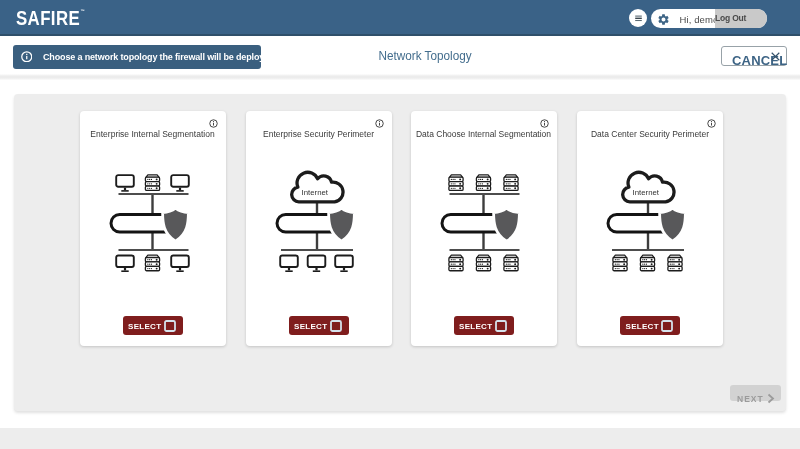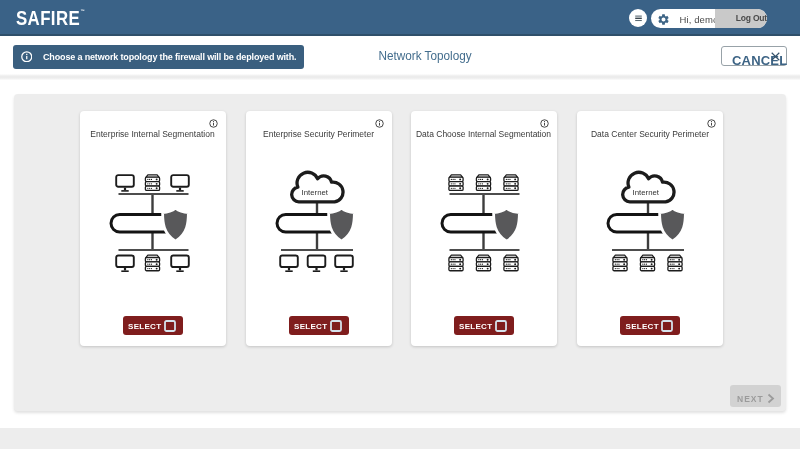--- a/index.html
+++ b/index.html
@@ -7,25 +7,25 @@
 
 
 #topbar { position:absolute; left:0; top:0; width:800px; height:36px; background:#3a6287; border-bottom:2px solid #2f4f6a; box-sizing:border-box; }
 #logo { position:absolute; left:16px; top:6px; font-size:20.5px; font-weight:bold; color:#fff; letter-spacing:0.5px; transform:scaleX(0.82); transform-origin:left center; }
 #logo sup { font-size:5px; position:relative; top:-4px; left:0.5px; letter-spacing:0; }
 #menucircle { position:absolute; left:629px; top:9px; width:18px; height:18px; border-radius:50%; background:#fff; }
 #menucircle svg { position:absolute; left:5.5px; top:5.5px; }
 #userpill { position:absolute; left:651px; top:9px; width:116px; height:19px; background:#fff; border-radius:9.5px; }
 #gear { position:absolute; left:6px; top:3.5px; }
 #hidemo { position:absolute; left:28.5px; top:4.5px; font-size:9.5px; letter-spacing:0.1px; color:#4a4a4a; }
-#logout { position:absolute; right:0; top:0; width:52px; height:19px; background:#c9c9c9; border-radius:0 9.5px 9.5px 0; font-size:8.5px; font-weight:bold; letter-spacing:-0.2px; color:#4a4a4a; text-align:right; line-height:19px; }
+#logout { position:absolute; right:0; top:0; width:52px; height:19px; background:#c9c9c9; border-radius:0 9.5px 9.5px 0; font-size:8.5px; font-weight:bold; letter-spacing:-0.2px; color:#4a4a4a; text-align:left; line-height:19px; }
 
 
 #hdr2 { position:absolute; left:0; top:36px; width:800px; height:39px; background:#fff; }
-#banner { position:absolute; left:13px; top:9px; width:291px; height:24px; background:#3a5f7f; border-radius:3px; color:#fff; }
+#banner { position:absolute; left:13px; top:9px; width:248px; height:24px; background:#3a5f7f; border-radius:3px; color:#fff; }
 #banner svg { position:absolute; left:7.5px; top:5.5px; }
 #banner span { position:absolute; left:30px; top:6.5px; font-size:9px; font-weight:bold; letter-spacing:-0.15px; white-space:nowrap; }
 #title { position:absolute; left:345px; top:12px; width:160px; text-align:center; font-size:13.5px; color:#436d8d; transform:scaleX(0.87); }
 #cancel { position:absolute; left:721px; top:10px; width:66px; height:20px; background:#fff; border:1px solid #98a2a8; border-radius:3px; }
 #cancel span { position:absolute; left:10px; top:5.5px; font-size:13px; font-weight:bold; letter-spacing:0.2px; color:#3d6485; }
 #cancel svg { position:absolute; right:6px; top:4.5px; }
 
 #strip1 { position:absolute; left:0; top:74px; width:800px; height:6px; background:linear-gradient(#fefefe, #ececec 35%, #ececec 65%, #fcfcfc); }
 
 
@@ -39,21 +39,21 @@
 #card3 { left:396.5px; }
 #card4 { left:563px; }
 .info { position:absolute; right:7.5px; top:8.5px; }
 .ctitle { position:absolute; left:0; top:18.5px; width:146px; text-align:center; font-size:8.5px; color:#3a3a3a; white-space:nowrap; }
 .diag { position:absolute; left:28px; top:59px; }
 .selbtn { position:absolute; left:43px; top:205px; width:60px; height:19.5px; background:#7f1d1d; border-radius:3px; }
 .selbtn span { position:absolute; left:5.5px; top:6px; font-size:8px; font-weight:bold; letter-spacing:0.3px; color:#fff; }
 .selbtn svg { position:absolute; right:7px; top:4px; }
 
 
-#next { position:absolute; left:716px; top:291px; width:51px; height:22px; background:#d2d2d2; border-radius:3px; }
+#next { position:absolute; left:716px; top:291px; width:51px; height:16px; background:#d2d2d2; border-radius:3px; }
 #next span { position:absolute; left:7px; top:9px; font-size:8.5px; font-weight:bold; letter-spacing:1px; color:#9b9b9b; }
 #next svg { position:absolute; right:5px; top:8px; }
 </style>
 </head>
 <body>
 
 <div id="topbar">
   <div id="logo">SAFIRE<sup>™</sup></div>
   <div id="menucircle">
     <svg width="7" height="7" viewBox="0 0 7 7">

